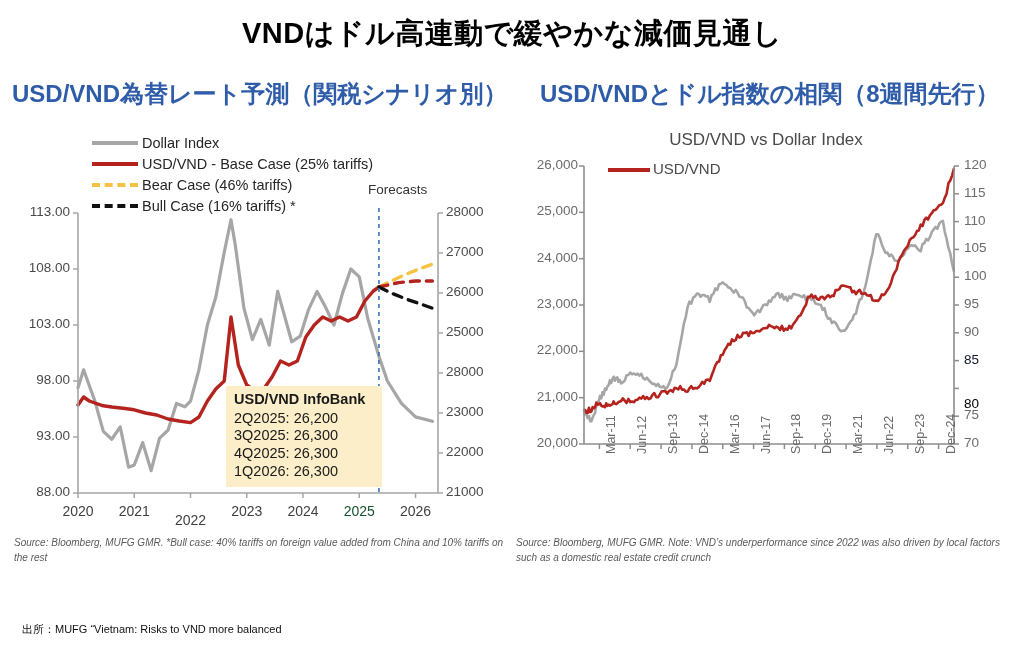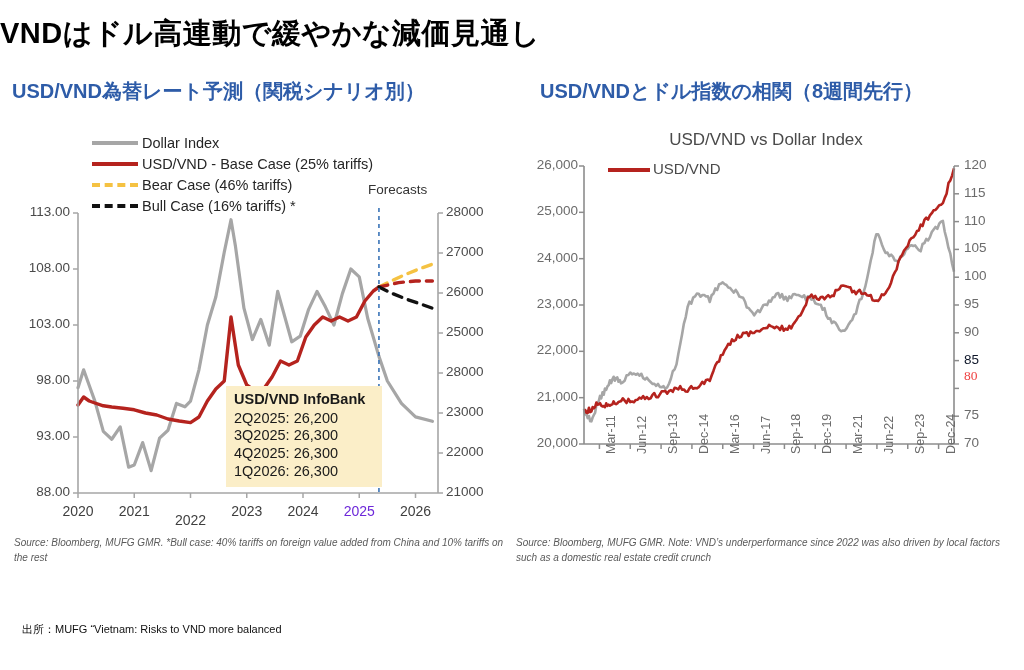--- a/index.html
+++ b/index.html
@@ -5,25 +5,25 @@
   html,body{margin:0;padding:0;}
   body{
     width:1024px;height:670px;background:#ffffff;
     font-family:"Liberation Sans","DejaVu Sans",sans-serif;
     color:#3f3f3f;overflow:hidden;position:relative;
   }
   .slide{position:relative;width:1024px;height:670px;}
 
   
   .main-title{
-    position:absolute;left:0;top:14px;width:1024px;
+    position:absolute;left:0;top:14px;width:1024px;text-align:center;
     font-size:29px;font-weight:bold;color:#000000;letter-spacing:.5px;
   }
   .subtitle{
-    position:absolute;top:78px;font-size:20px;font-weight:bold;
+    position:absolute;top:78px;font-size:24px;font-weight:bold;
     color:#2e5ca8;white-space:nowrap;
   }
   .subtitle.left{left:12px;}
   .subtitle.right{left:540px;}
 
   
   .panel{position:absolute;top:118px;height:410px;}
   .panel.left{left:8px;width:500px;}
   .panel.right{left:512px;width:508px;}
 
@@ -180,21 +180,21 @@
         <div class="tick" style="left: 438px; top: 126px;">27000</div>
         <div class="tick" style="left: 438px; top: 86px;">28000</div>
       </div>
 
     <div id="lc-xlabels">
         <div class="tick" style="left: 50px; top: 385px; width: 40px; text-align: center; font-size: 14px; color: rgb(63, 63, 63);">2020</div>
         <div class="tick" style="left: 106.25px; top: 385px; width: 40px; text-align: center; font-size: 14px; color: rgb(63, 63, 63);">2021</div>
         <div class="tick" style="left: 162.5px; top: 394px; width: 40px; text-align: center; font-size: 14px; color: rgb(63, 63, 63);">2022</div>
         <div class="tick" style="left: 218.75px; top: 385px; width: 40px; text-align: center; font-size: 14px; color: rgb(63, 63, 63);">2023</div>
         <div class="tick" style="left: 275px; top: 385px; width: 40px; text-align: center; font-size: 14px; color: rgb(63, 63, 63);">2024</div>
-        <div class="tick" style="left: 331.25px; top: 385px; width: 40px; text-align: center; font-size: 14px; color: #6d28d9;">2025</div>
+        <div class="tick" style="left: 331.25px; top: 385px; width: 40px; text-align: center; font-size: 14px; color: #14532d;">2025</div>
         <div class="tick" style="left: 387.5px; top: 385px; width: 40px; text-align: center; font-size: 14px; color: rgb(63, 63, 63);">2026</div>
       </div>
 
     <div class="fbox" style="left:218px;top:268px;width:140px;">
       <div class="hd">USD/VND InfoBank</div>
       <div class="ln">2Q2025: 26,200</div>
       <div class="ln">3Q2025: 26,300</div>
       <div class="ln">4Q2025: 26,300</div>
       <div class="ln">1Q2026: 26,300</div>
     </div>
@@ -259,21 +259,21 @@
         <div class="tick" style="left: 0px; top: 270.667px; width: 66px; text-align: right; color: rgb(107, 107, 107);">21,000</div>
         <div class="tick" style="left: 0px; top: 224.333px; width: 66px; text-align: right; color: rgb(107, 107, 107);">22,000</div>
         <div class="tick" style="left: 0px; top: 178px; width: 66px; text-align: right; color: rgb(107, 107, 107);">23,000</div>
         <div class="tick" style="left: 0px; top: 131.667px; width: 66px; text-align: right; color: rgb(107, 107, 107);">24,000</div>
         <div class="tick" style="left: 0px; top: 85.3333px; width: 66px; text-align: right; color: rgb(107, 107, 107);">25,000</div>
         <div class="tick" style="left: 0px; top: 39px; width: 66px; text-align: right; color: rgb(107, 107, 107);">26,000</div>
       </div>
     <div id="rc-y2labels">
         <div class="tick" style="left: 452px; top: 317px; color: rgb(107, 107, 107);">70</div>
         <div class="tick" style="left: 452px; top: 289.2px; color: rgb(107, 107, 107);">75</div>
-        <div class="tick" style="left: 452px; top: 250px; color: #ef4444; font-family: Liberation Serif, serif;">80</div>
+        <div class="tick" style="left: 452px; top: 278px; color: #000000;">80</div>
         <div class="tick" style="left: 452px; top: 233.6px; color: #0f172a;">85</div>
         <div class="tick" style="left: 452px; top: 205.8px; color: rgb(107, 107, 107);">90</div>
         <div class="tick" style="left: 452px; top: 178px; color: rgb(107, 107, 107);">95</div>
         <div class="tick" style="left: 452px; top: 150.2px; color: rgb(107, 107, 107);">100</div>
         <div class="tick" style="left: 452px; top: 122.4px; color: rgb(107, 107, 107);">105</div>
         <div class="tick" style="left: 452px; top: 94.6px; color: rgb(107, 107, 107);">110</div>
         <div class="tick" style="left: 452px; top: 66.8px; color: rgb(107, 107, 107);">115</div>
         <div class="tick" style="left: 452px; top: 39px; color: rgb(107, 107, 107);">120</div>
       </div>
     <div id="rc-xlabels">

